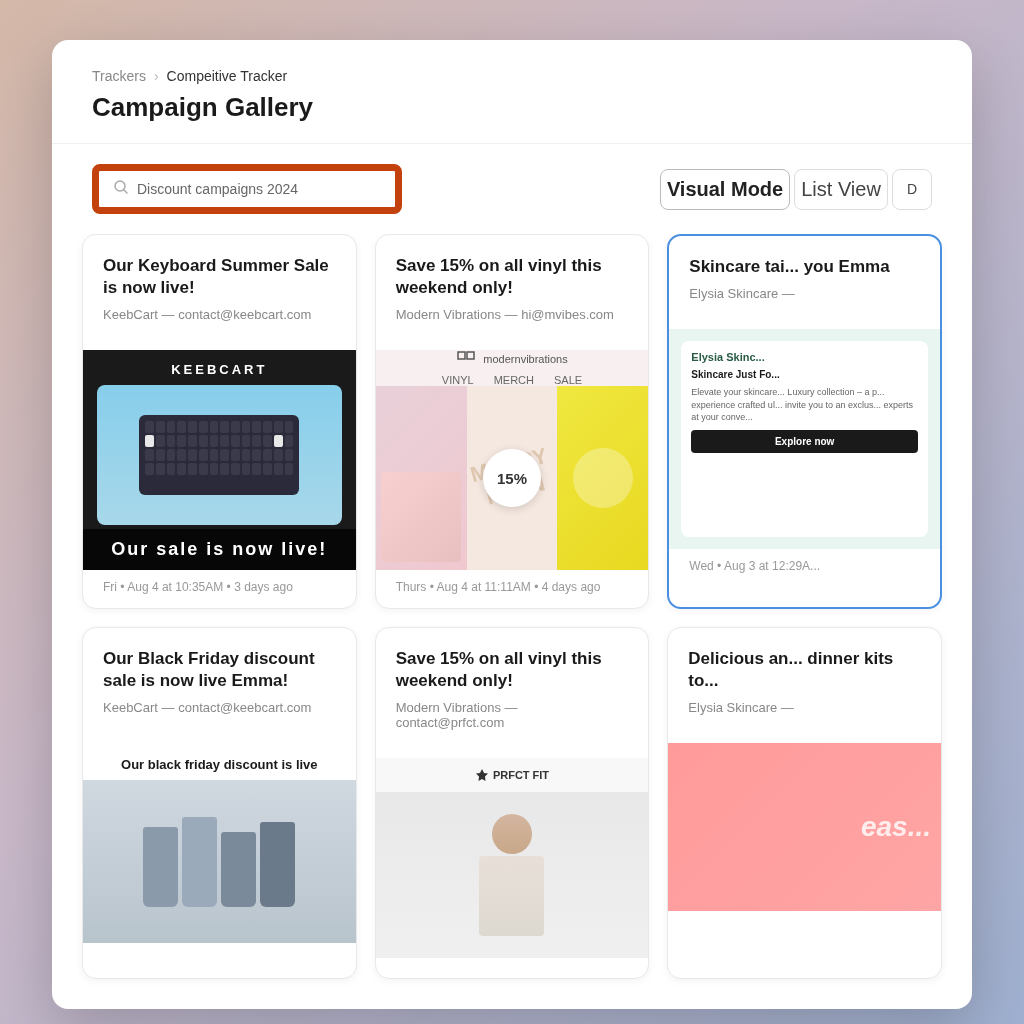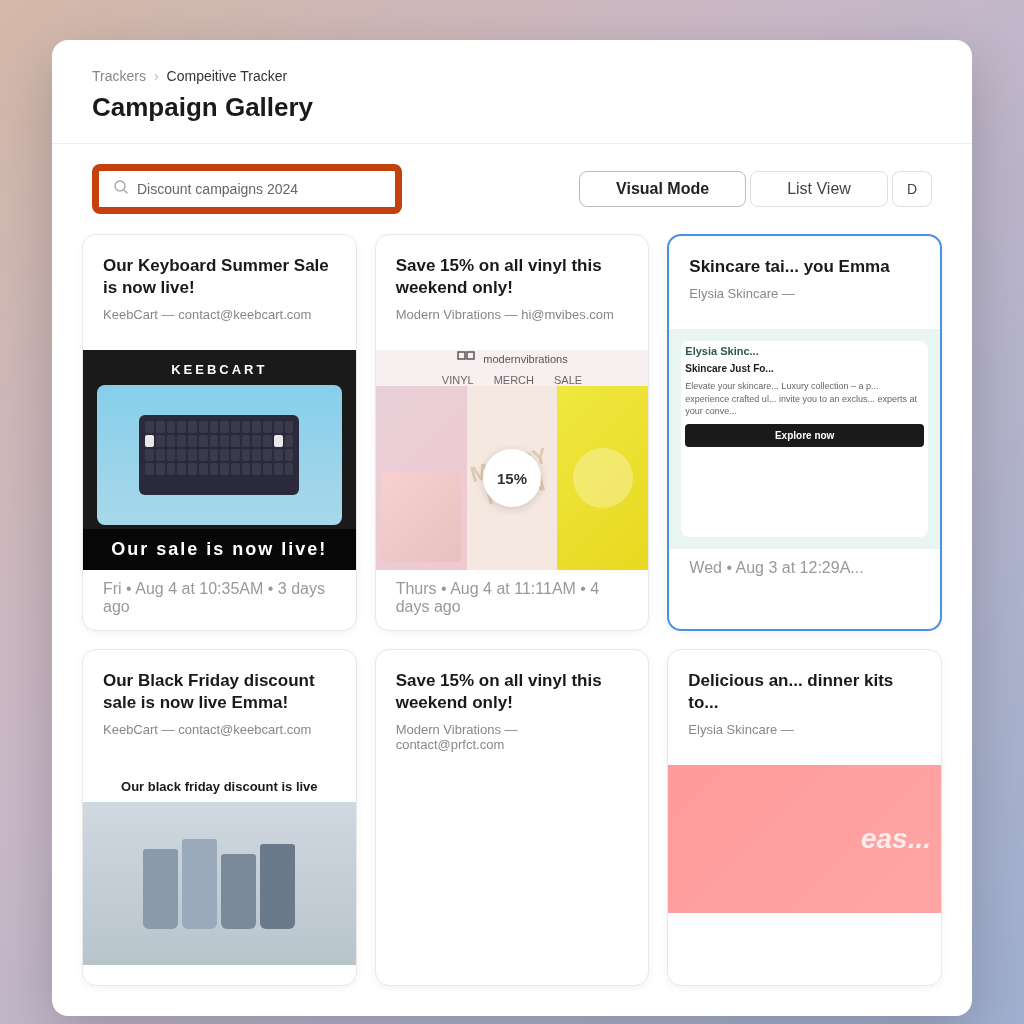--- a/index.html
+++ b/index.html
@@ -79,25 +79,25 @@
       color: #666;
       background: transparent;
       width: 100%;
     }
     .view-buttons {
       margin-left: auto;
       display: flex;
       gap: 4px;
     }
     .view-btn {
-      padding: 8px 36px;
+      padding: 8px 6px;
       border: 1px solid #ddd;
       border-radius: 8px;
       background: #fff;
-      font-size: 16px;
+      font-size: 20px;
       font-weight: 500;
       color: #444;
       cursor: pointer;
     }
     .view-btn.active {
       background: #fff;
       border-color: #bbb;
       font-weight: 600;
       color: #222;
     }
@@ -277,21 +277,21 @@
       width: 100%;
       height: 100%;
       display: flex;
       flex-direction: column;
       padding: 12px;
       overflow: hidden;
     }
     .skincare-inner-card {
       background: #fff;
       border-radius: 8px;
-      padding: 4px;
+      padding: 10px;
       flex: 1;
       display: flex;
       flex-direction: column;
       gap: 6px;
       overflow: hidden;
     }
     .skincare-brand {
       font-size: 11px;
       font-weight: 700;
       color: #2a5c45;
@@ -310,21 +310,21 @@
       background: #1a1a1a;
       color: #fff;
       font-size: 10px;
       font-weight: 600;
       padding: 6px 10px;
       border-radius: 4px;
       text-align: center;
     }
     .card-footer {
       padding: 10px 20px 14px;
-      font-size: 16px;
+      font-size: 12px;
       color: #999;
     }
     
     .black-friday-img {
       background: #f5f5f5;
       width: 100%;
       height: 200px;
       display: flex;
       flex-direction: column;
       align-items: center;
@@ -376,21 +376,21 @@
       background: linear-gradient(180deg, #e8e8e8 0%, #f0f0f0 100%);
       display: flex;
       align-items: center;
       justify-content: center;
       overflow: hidden;
     }
     
     .delicious-img {
       background: linear-gradient(135deg, #ff9a9a 0%, #ffa5a5 100%);
       width: 100%;
-      height: 148px;
+      height: 168px;
       overflow: hidden;
       display: flex;
       align-items: center;
       justify-content: flex-end;
       padding: 10px;
     }
     .delicious-text-overlay {
       font-size: 28px;
       font-weight: 700;
       color: rgba(255,255,255,0.8);
@@ -594,20 +594,36 @@
         </div>
       </div>
 
       <div class="card">
         <div class="card-body">
           <div class="card-title">Save 15% on all vinyl this weekend only!</div>
           <div class="card-sender">
             <span>Modern Vibrations</span> <span>— </span><span>contact@prfct.com</span>
           </div>
         </div>
+        <div class="card-image">
+          <div class="prfct-img">
+            <div class="prfct-logo-area">
+              <svg width="14" height="14" viewBox="0 0 14 14">
+                <path d="M7 1L9 5L13 5.5L10 8.5L10.5 13L7 11L3.5 13L4 8.5L1 5.5L5 5Z" fill="#333"></path>
+              </svg>
+              <span>PRFCT FIT</span>
+            </div>
+            <div class="prfct-person">
+              <div style="display:flex;flex-direction:column;align-items:center;gap:0;">
+                <div style="width:40px;height:40px;background:linear-gradient(180deg,#d4b5a0,#c8a888);border-radius:50%;"></div>
+                <div style="width:65px;height:80px;background:linear-gradient(180deg,#e8e0d8,#ddd8d0);border-radius:4px;margin-top:2px;"></div>
+              </div>
+            </div>
+          </div>
+        </div>
       </div>
 
       <div class="card">
         <div class="card-body">
           <div class="card-title">Delicious an... dinner kits to...</div>
           <div class="card-sender">
             <span>Elysia Skincare</span> <span>—</span>
           </div>
         </div>
         <div class="card-image">

